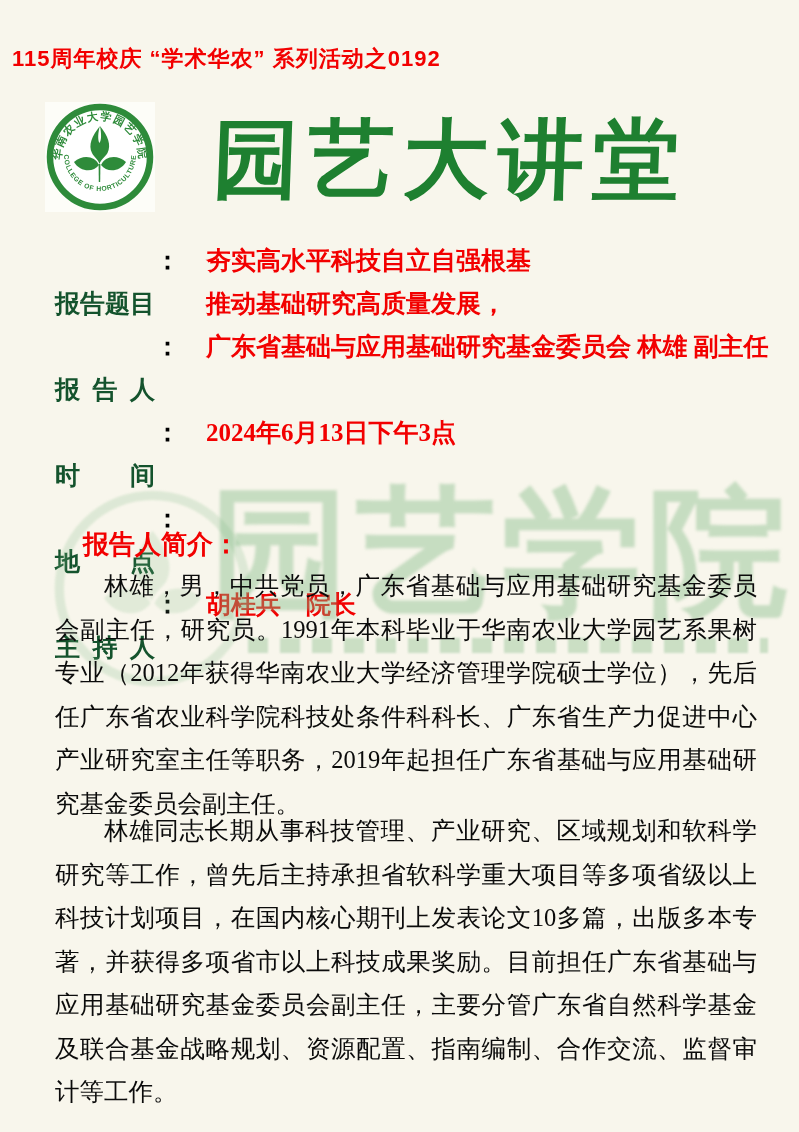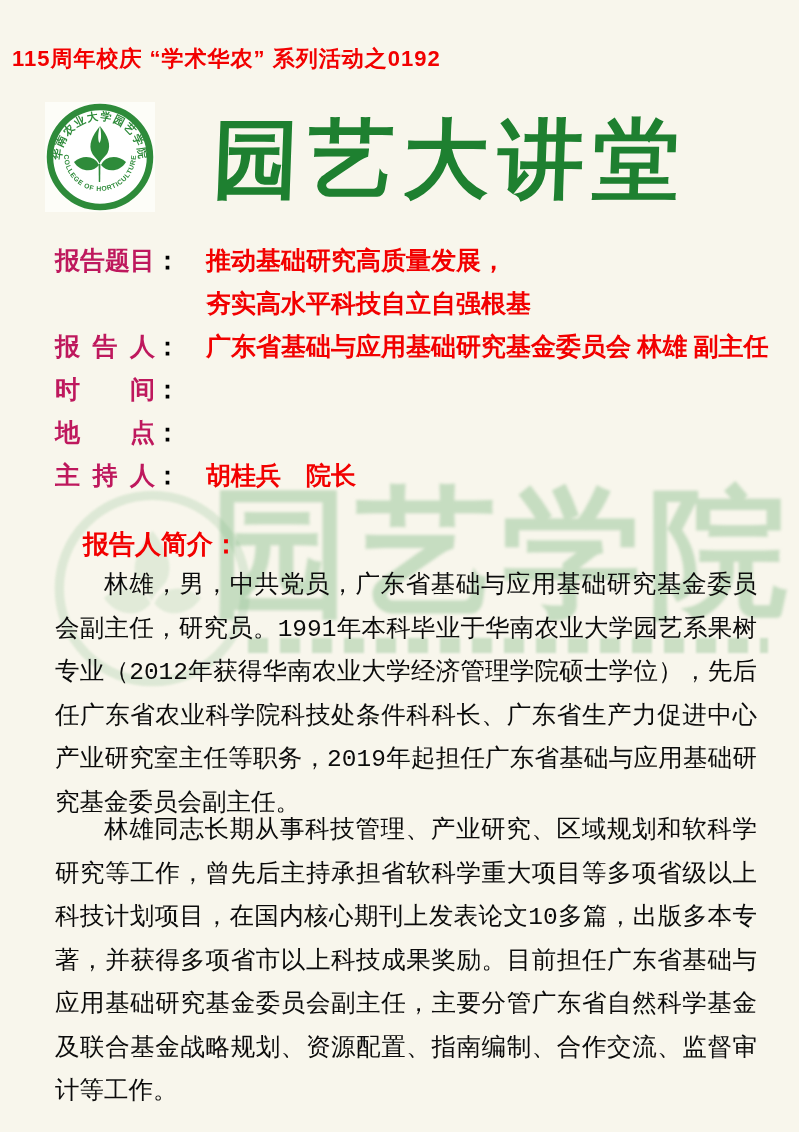--- a/index.html
+++ b/index.html
@@ -33,22 +33,22 @@
     font-size:86px;font-weight:bold;line-height:112px;
     letter-spacing:9px;white-space:nowrap;
     color:#1e8030;
     transform:skewX(-2deg);
   }
 
   
   .fields{position:absolute;left:55px;top:239px;width:720px;}
   .frow{display:flex;align-items:flex-start;line-height:43px;font-size:25px;font-weight:bold;}
   .flabel{
-    display:inline-block;width:100px;color:#be185d;
-    text-align:justify;text-align-last:justify;
+    display:inline-block;width:100px;color:#14532d;
+    text-align:justify;text-align-last:justify;margin-top:43px;
   }
   .fcolon{display:inline-block;color:#000;}
   .fvalue{margin-left:26px;color:#f20000;}
   .fvalue div{white-space:nowrap;}
 
   
   .watermark{position:absolute;left:48px;top:478px;width:745px;height:215px;pointer-events:none;}
   .wm-circle{position:absolute;left:2px;top:8px;opacity:0.55;filter:blur(1px);}
   .wm-text{
     position:absolute;left:162px;top:-12px;
@@ -65,21 +65,21 @@
 
   
   .intro-heading{
     position:absolute;left:55px;top:527px;
     font-size:26px;font-weight:bold;color:#f20000;z-index:2;margin-left:28px;
   }
   .para{
     position:absolute;left:55px;width:702px;z-index:2;
     font-size:24.5px;line-height:43.5px;
     text-align:justify;text-justify:inter-ideograph;
-    text-indent:2em;color:#0b0b0b;font-family:Liberation Mono, monospace;
+    text-indent:2em;color:#0b0b0b;
   }
   .para1{top:564px;}
   .para2{top:809px;}
 </style>
 </head>
 <body>
 
 <div class="page">
 
   <div class="series-title">115周年校庆 “学术华农” 系列活动之0192</div>
@@ -110,36 +110,39 @@
   </div>
 
   <div class="banner-title">园艺大讲堂</div>
 
   <div class="fields">
 
     <div class="frow">
       <span class="flabel">报告题目</span>
         <span class="fcolon">：</span>
       <div class="fvalue">
+        <div>夯实高水平科技自立自强根基</div>
         <div>推动基础研究高质量发展，</div>
-        <div>夯实高水平科技自立自强根基</div>
       </div>
     </div>
 
     <div class="frow">
       <span class="flabel">报告人</span>
         <span class="fcolon">：</span>
       <div class="fvalue">
         <div>广东省基础与应用基础研究基金委员会 林雄 副主任</div>
       </div>
     </div>
 
     <div class="frow">
       <span class="flabel">时间</span>
         <span class="fcolon">：</span>
+      <div class="fvalue">
+        <div>2024年6月13日下午3点</div>
+      </div>
     </div>
 
     <div class="frow">
       <span class="flabel">地点</span>
         <span class="fcolon">：</span>
     </div>
 
     <div class="frow">
       <span class="flabel">主持人</span>
         <span class="fcolon">：</span>

